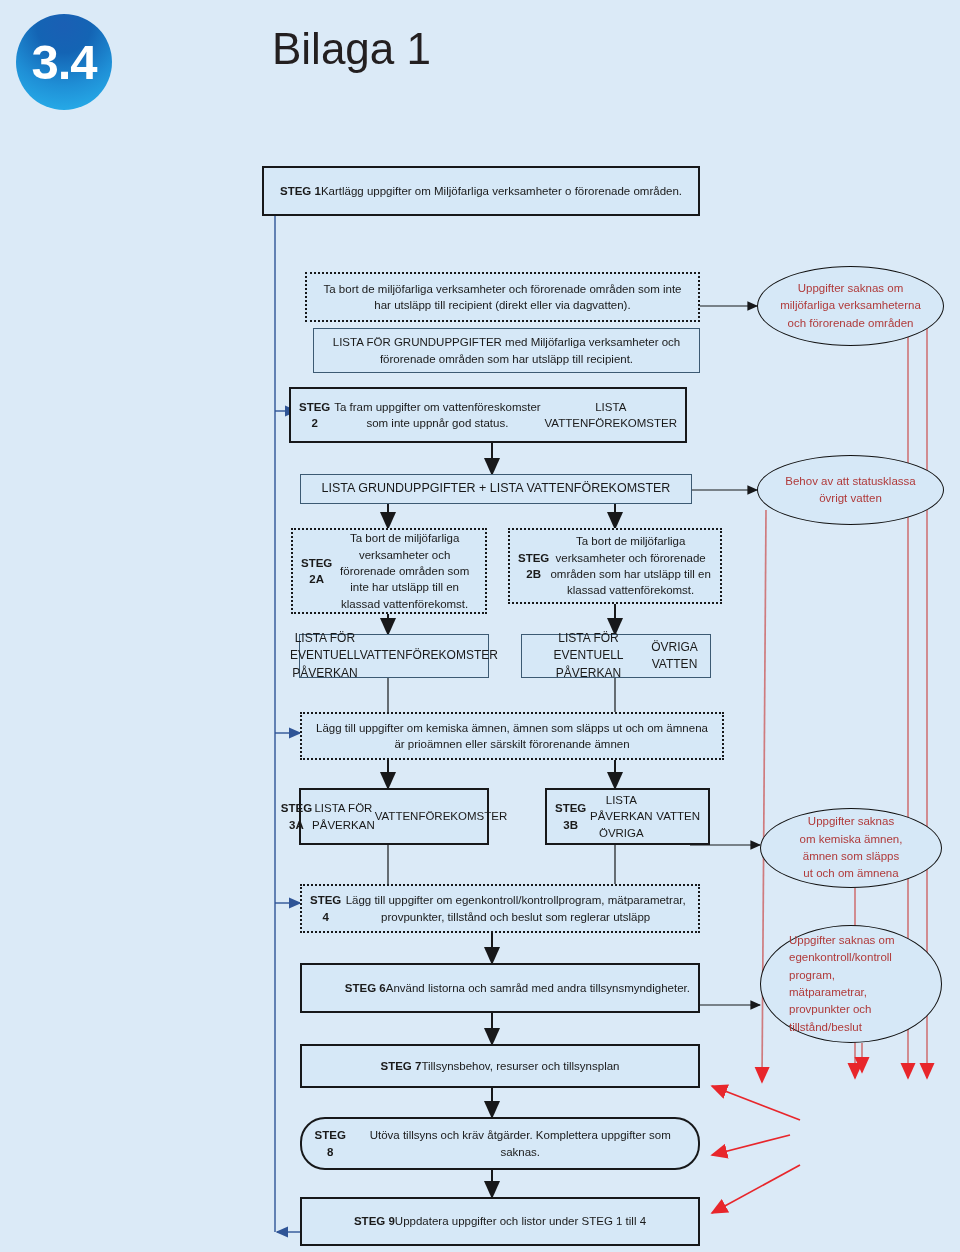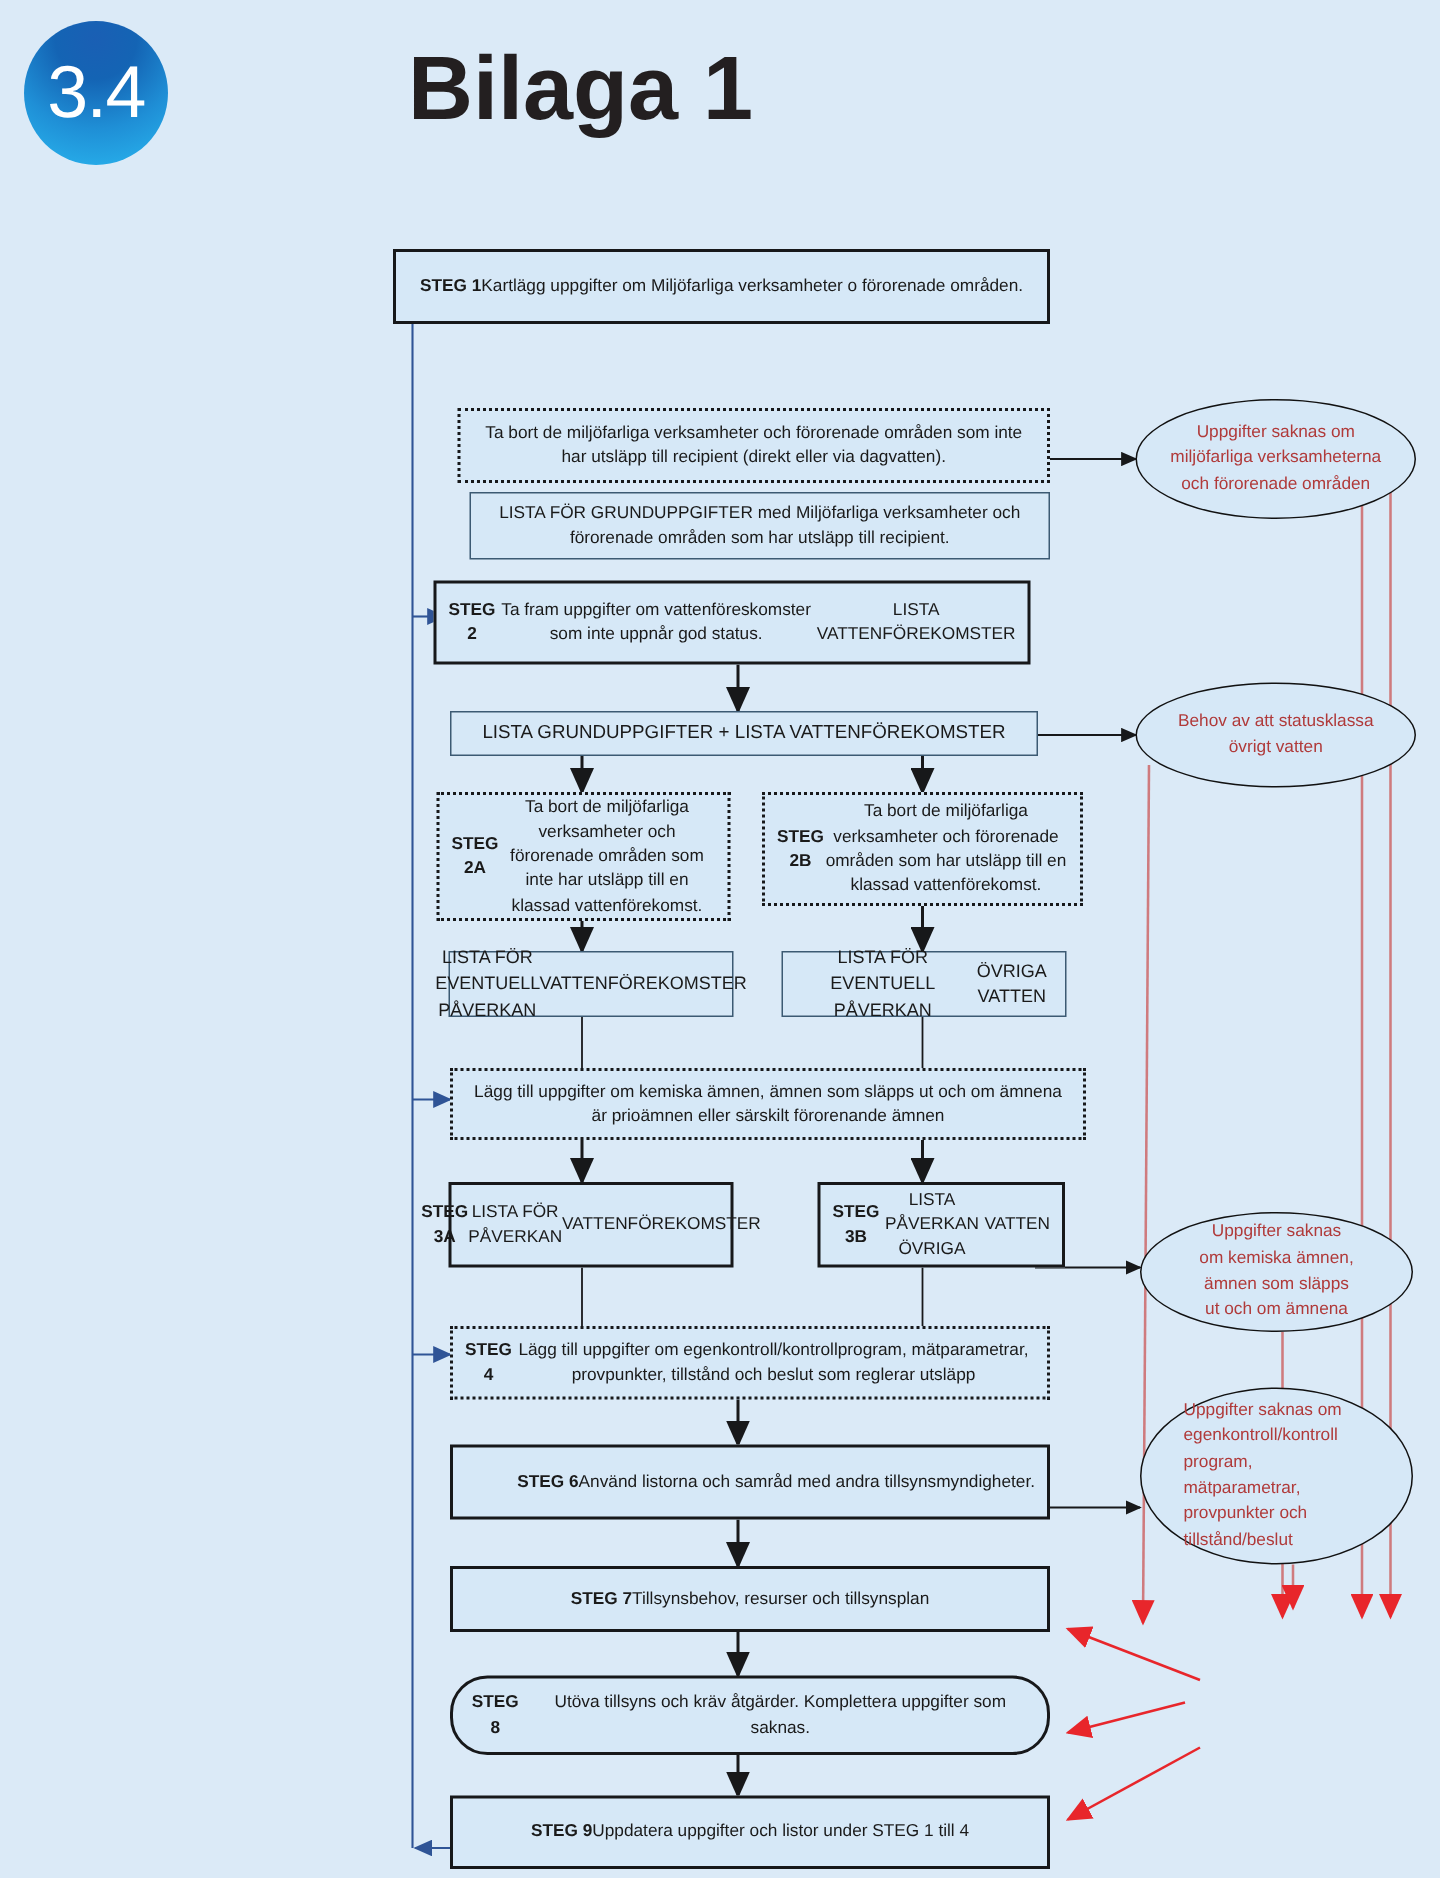--- a/index.html
+++ b/index.html
@@ -12,26 +12,26 @@
     overflow: hidden;
   }
   #canvas { position:absolute; inset:0; }
   svg.wires { position:absolute; left:0; top:0; width:960px; height:1252px; pointer-events:none; }
 
   
   .badge {
     position:absolute; left:16px; top:14px; width:96px; height:96px;
     border-radius:50%;
     background: radial-gradient(circle at 50% 12%, #1a5fb4 0%, #1464b4 28%, #1f8fd6 62%, #29b6ef 100%);
-    color:#fff; font-weight:normal; font-size:49px; line-height:96px; text-align:center;
+    color:#fff; font-weight:bold; font-size:49px; line-height:96px; text-align:center;
     letter-spacing:-1px;
   }
   .page-title {
     position:absolute; left:272px; top:24px;
-    font-size:60px; color:#231f20; font-weight:700;
+    font-size:44px; color:#231f20; font-weight:400;
   }
 
   
   .node {
     position:absolute;
     background:#d6e8f7;
     display:flex; flex-direction:row; align-items:center; justify-content:center;
     text-align:center; color:#1a1a1a;
     font-size:11.5px; line-height:1.42;
     padding:5px 8px;

